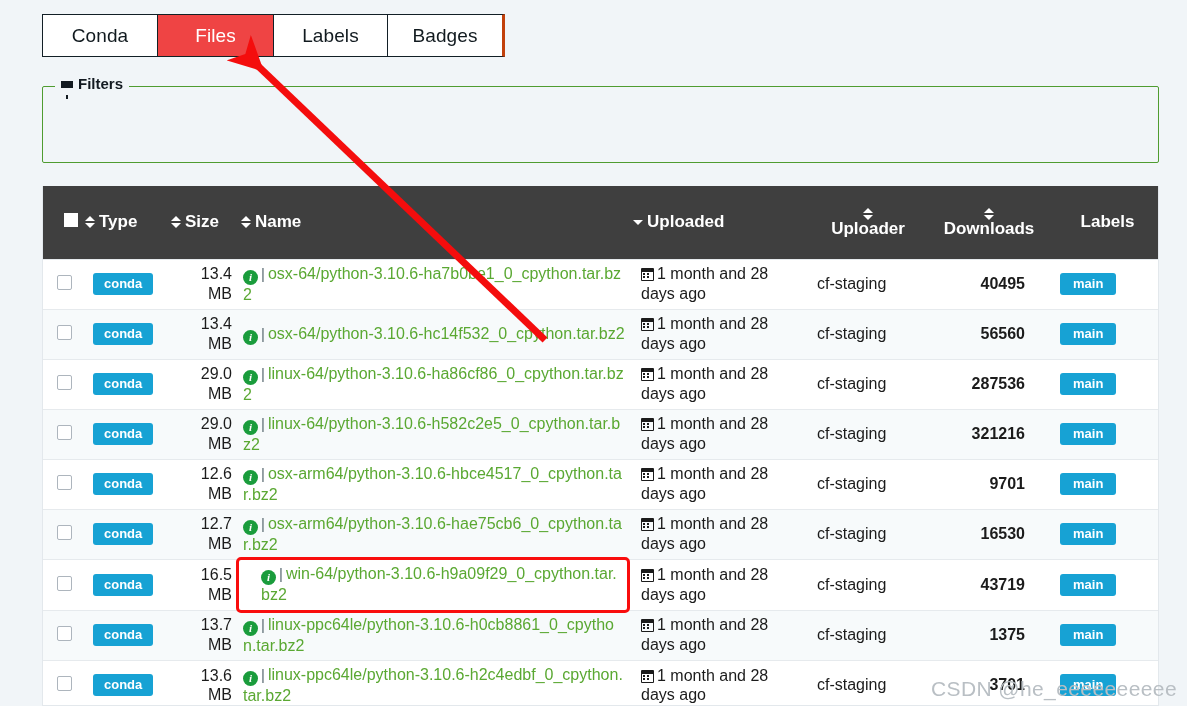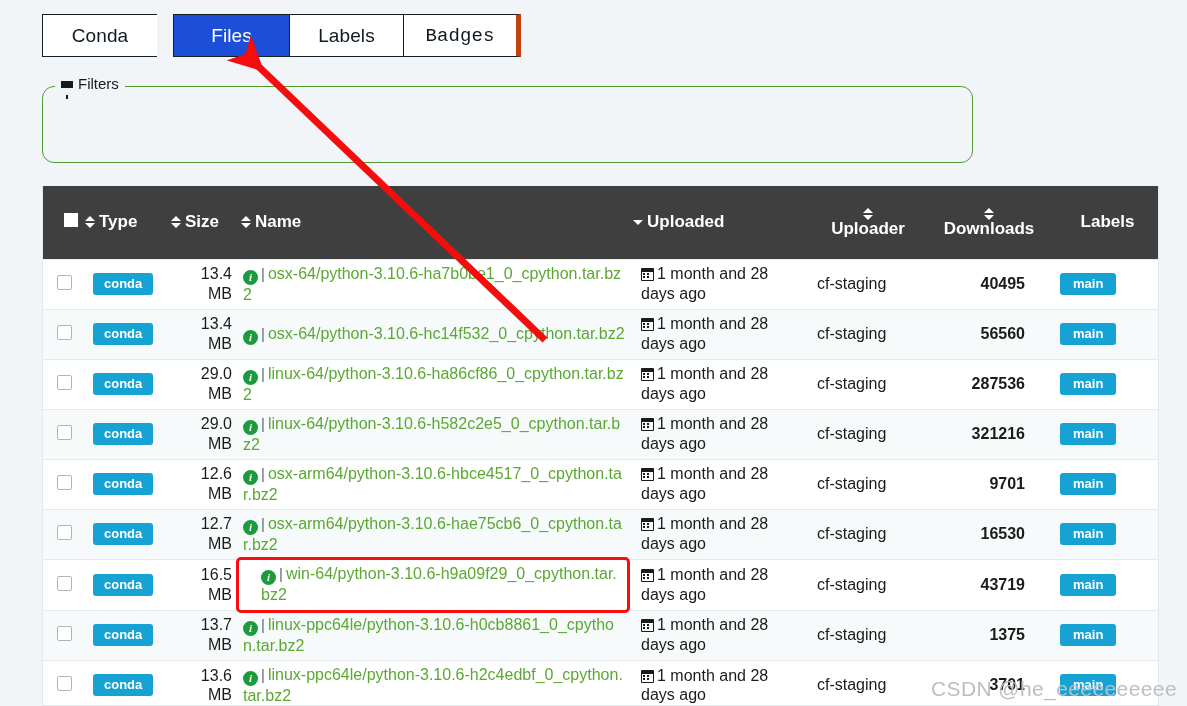--- a/index.html
+++ b/index.html
@@ -28,39 +28,39 @@
     border-right: none;
     background: #ffffff;
     color: #111a1f;
     font-size: 19px;
     display: flex;
     align-items: center;
     justify-content: center;
     cursor: pointer;
     letter-spacing: .1px;
   }
-  .tab:last-child { border-right: 5px solid #c2410c; font-family: Liberation Mono, monospace; }
+  .tab:last-child { border-right: 3px solid #c2410c; }
   .tab.active {
-    background: #1d4ed8;
+    background: #ef4444;
     color: #ffffff;
     border-color: #122125;
-    margin-left: 16px;
   }
   .tab-conda  { width: 115px; }
   .tab-files  { width: 116px; }
   .tab-labels { width: 114px; }
   .tab-badges { width: 118px; }
 
   
   .filters {
     position: absolute;
     left: 42px; top: 86px;
-    width: 931px; height: 77px;
+    width: 1117px; height: 77px;
     border: 1px solid #4f9c30;
-    border-radius: 12px;
+    border-radius: 2px;
+    font-weight: bold;
   }
   .filters-legend {
     position: absolute;
     top: -11px; left: 12px;
     background: #f1f5f8;
     padding: 0 6px;
     font-size: 15px;
     color: #131a21;
     display: flex;
     align-items: center;

